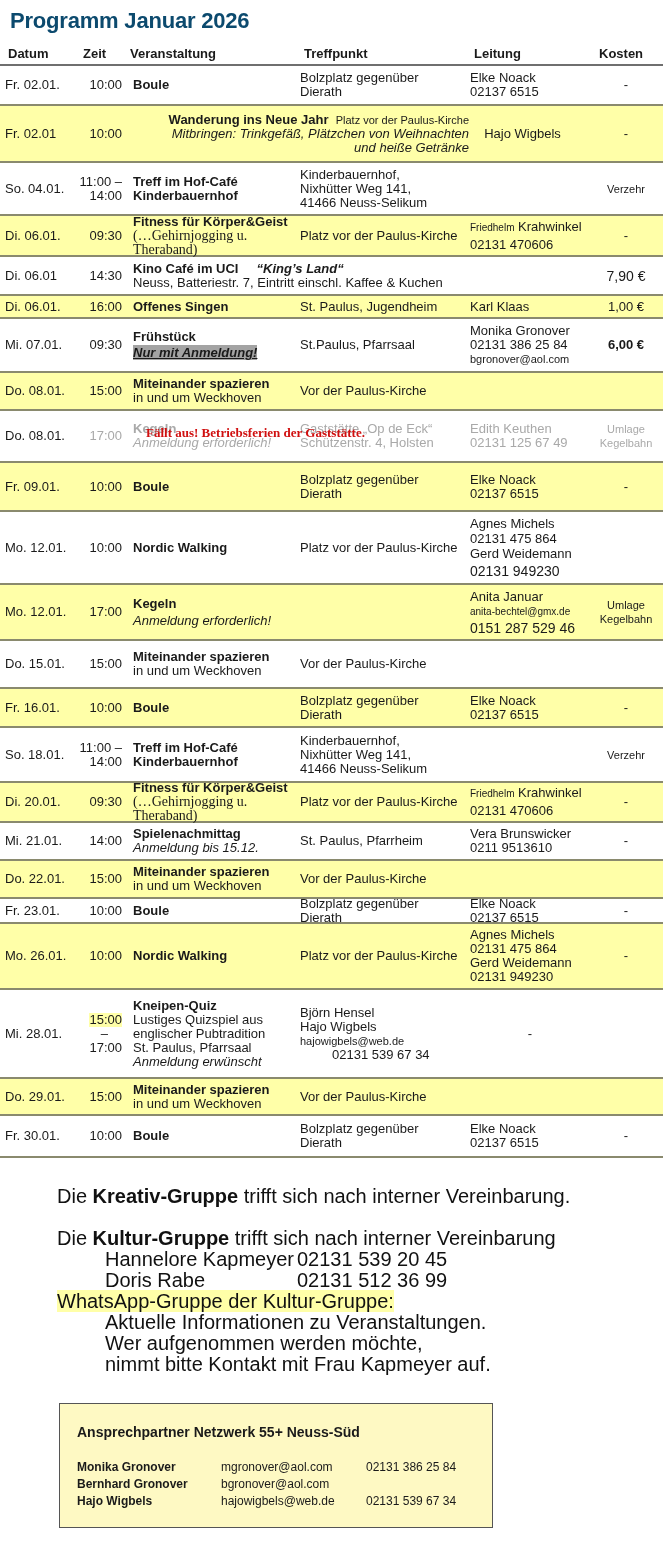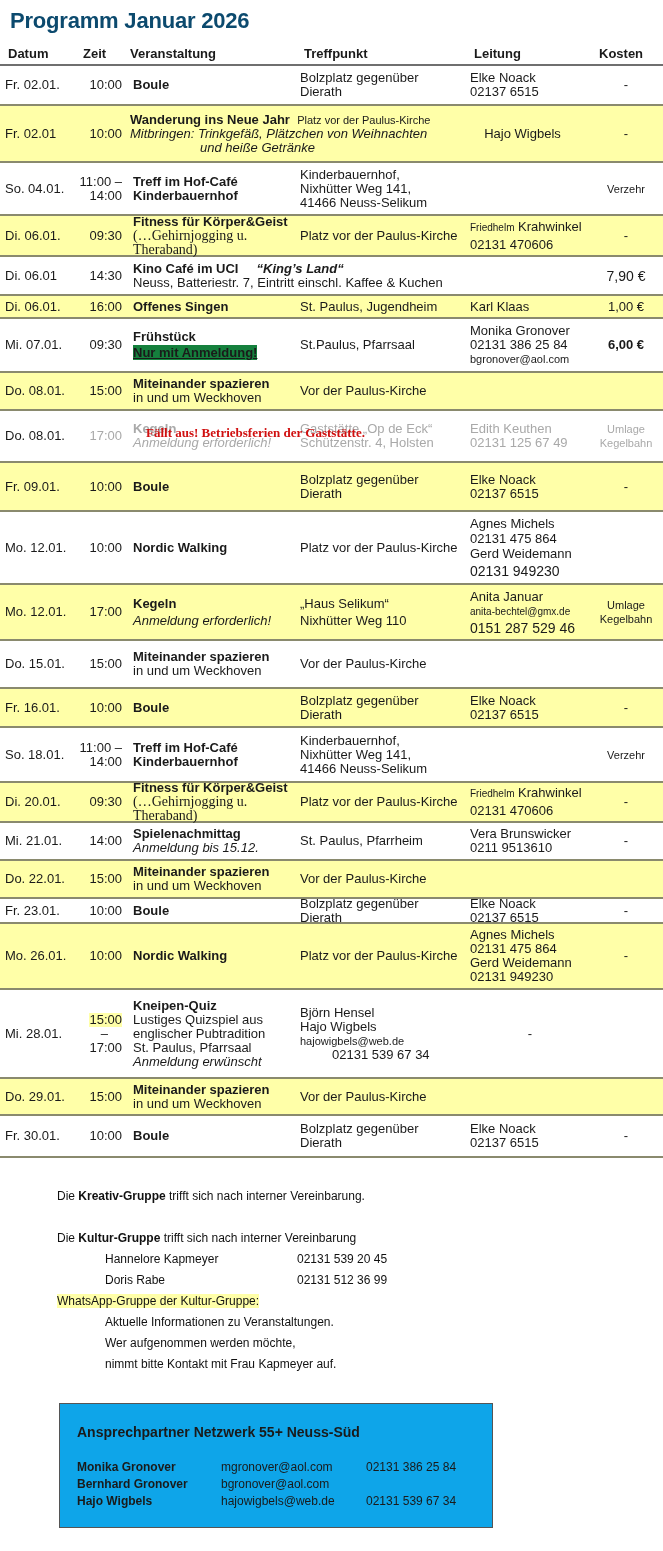--- a/index.html
+++ b/index.html
@@ -17,29 +17,29 @@
   .c-event { left: 133px; width: 165px; }
   .c-place { left: 300px; width: 168px; }
   .c-lead { left: 470px; width: 125px; }
   .c-cost { left: 592px; width: 68px; text-align: center; }
   .b { font-weight: bold; }
   .i { font-style: italic; }
   .serif-sm { font-family: "Liberation Serif", serif; font-size: 14px; }
   .sm { font-size: 11px; }
   .sm10 { font-size: 10px; }
   .lg { font-size: 14px; }
-  .hl-yellow { background: #15803d; }
+  .hl-yellow { background: #a3a3a3; font-style: italic; }
   .hl-soft { background: #ffffa8; }
   .u { text-decoration: underline; }
   .gray { color: #a9a9a9; }
   .cancel-note { position: absolute; left: 146px; top: 14px; font-family: "Liberation Serif", serif; font-weight: bold; font-size: 13px; color: #d01010; white-space: nowrap; }
-  .notes { position: absolute; left: 57px; top: 1186px; font-size: 12px; line-height: 21px; color: #111; }
+  .notes { position: absolute; left: 57px; top: 1186px; font-size: 20px; line-height: 21px; color: #111; }
   .notes .ind { padding-left: 48px; }
   .notes .ph { display: inline-block; width: 192px; }
-  .contact-box { position: absolute; left: 59px; top: 1403px; width: 434px; height: 125px; background: #0ea5e9; border: 1px solid #555; }
+  .contact-box { position: absolute; left: 59px; top: 1403px; width: 434px; height: 125px; background: #fef9c3; border: 1px solid #555; }
   .contact-box .ct { position: absolute; left: 17px; top: 20px; font-weight: bold; font-size: 14px; }
   .contact-box .cl { position: absolute; left: 17px; font-size: 12px; line-height: 16px; }
   .contact-box .cl span { position: absolute; white-space: nowrap; }
 </style>
 </head>
 <body>
 
 <div class="title">Programm Januar 2026</div>
 
 <div class="hdr">
@@ -76,21 +76,21 @@
       </div>
   </div>
 
   <div class="row y" style="height:57px">
     <div class="c c-date">
         <span>Fr.  02.01</span>
       </div>
     <div class="c c-time">
         <span>10:00</span>
       </div>
-    <div class="c" style="left:130px;width:330px;">
+    <div class="c" style="left:139px;width:330px;text-align:right;">
       <div><span class="b">Wanderung ins Neue Jahr</span>&nbsp; <span class="sm">Platz vor der Paulus-Kirche</span></div>
       <div class="i">Mitbringen: Trinkgefäß, Plätzchen von Weihnachten</div>
       <div class="i" style="padding-left:70px">und heiße Getränke</div>
     </div>
     <div class="c c-lead" style="text-align:center;left:460px;">
         <span>Hajo Wigbels</span>
       </div>
     <div class="c c-cost">
         <span>-</span>
       </div>
@@ -291,24 +291,20 @@
   <div class="row y" style="height:56px">
     <div class="c c-date">
         <span>Mo. 12.01.</span>
       </div>
     <div class="c c-time">
         <span>17:00</span>
       </div>
     <div class="c c-event">
         <span class="b">Kegeln</span>
         <span class="i" style="margin-top:3px">Anmeldung erforderlich!</span>
-      </div>
-    <div class="c c-place">
-        <span>„Haus Selikum“</span>
-        <span style="margin-top:3px">Nixhütter Weg 110</span>
       </div>
     <div class="c c-lead" style="line-height:15px">
         <span>Anita Januar</span>
         <span class="sm10">anita-bechtel@gmx.de</span>
         <span class="lg" style="margin-top:2px">0151 287 529 46</span>
       </div>
     <div class="c c-cost sm">
         <span>Umlage</span>
         <span>Kegelbahn</span>
       </div>

